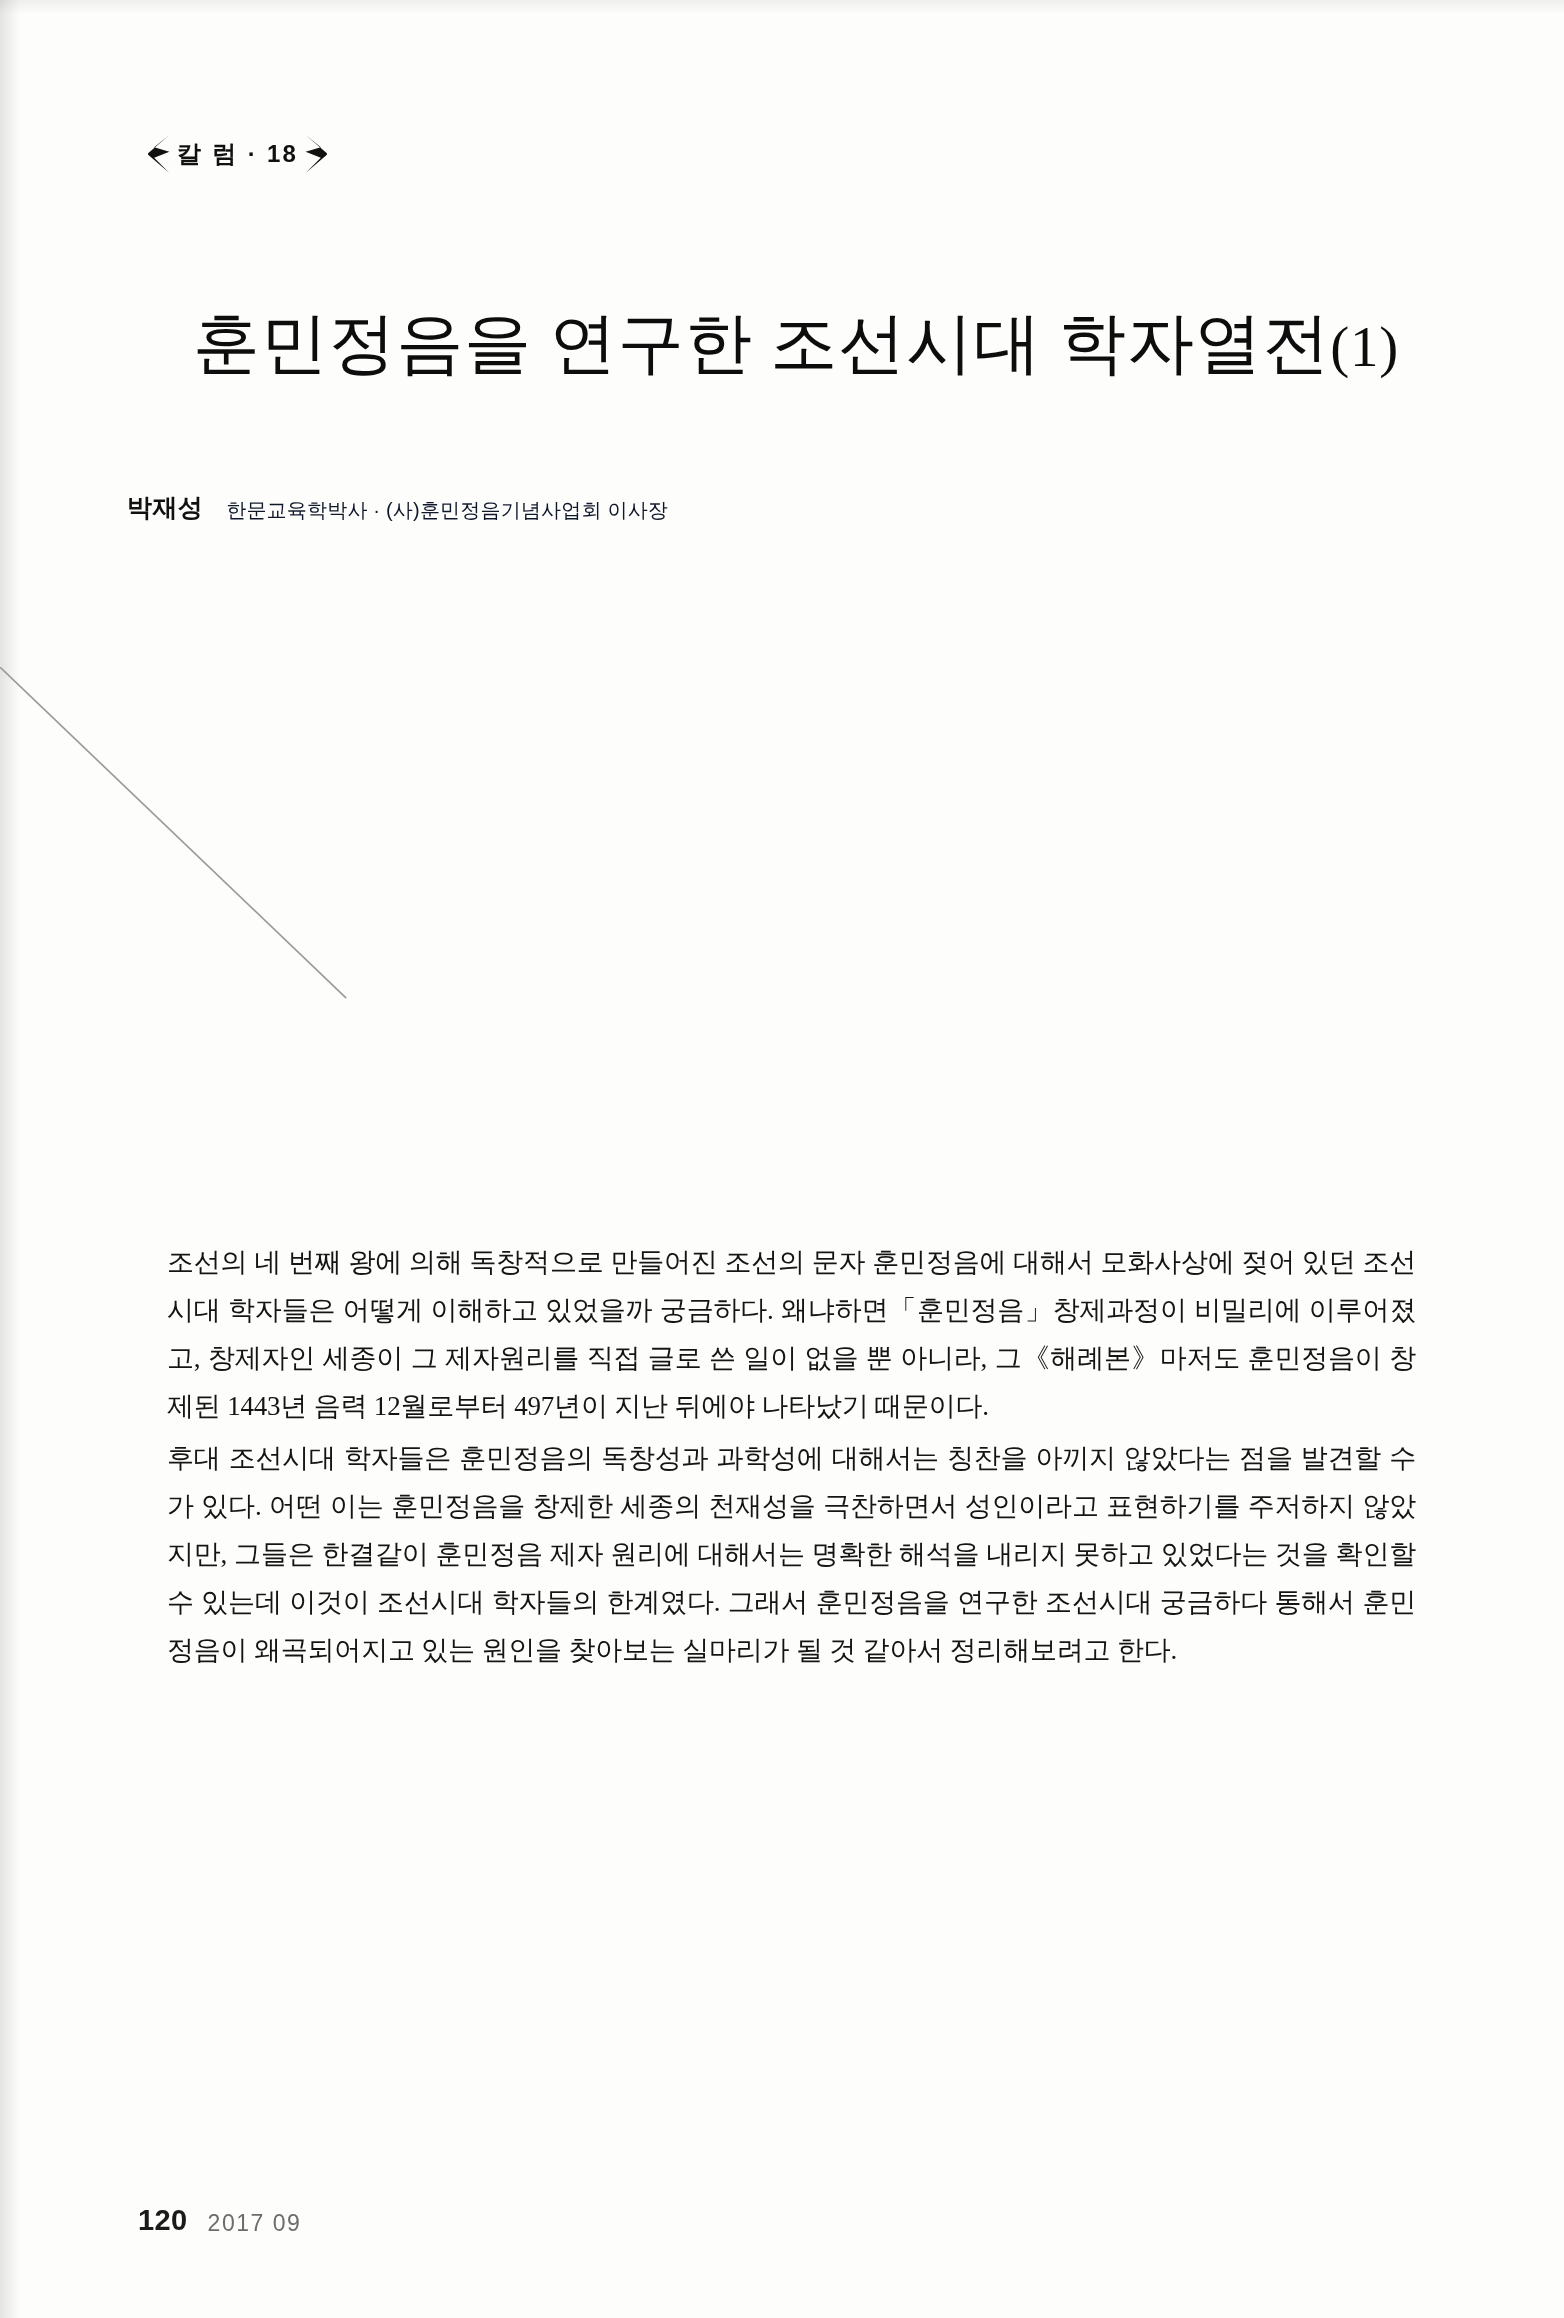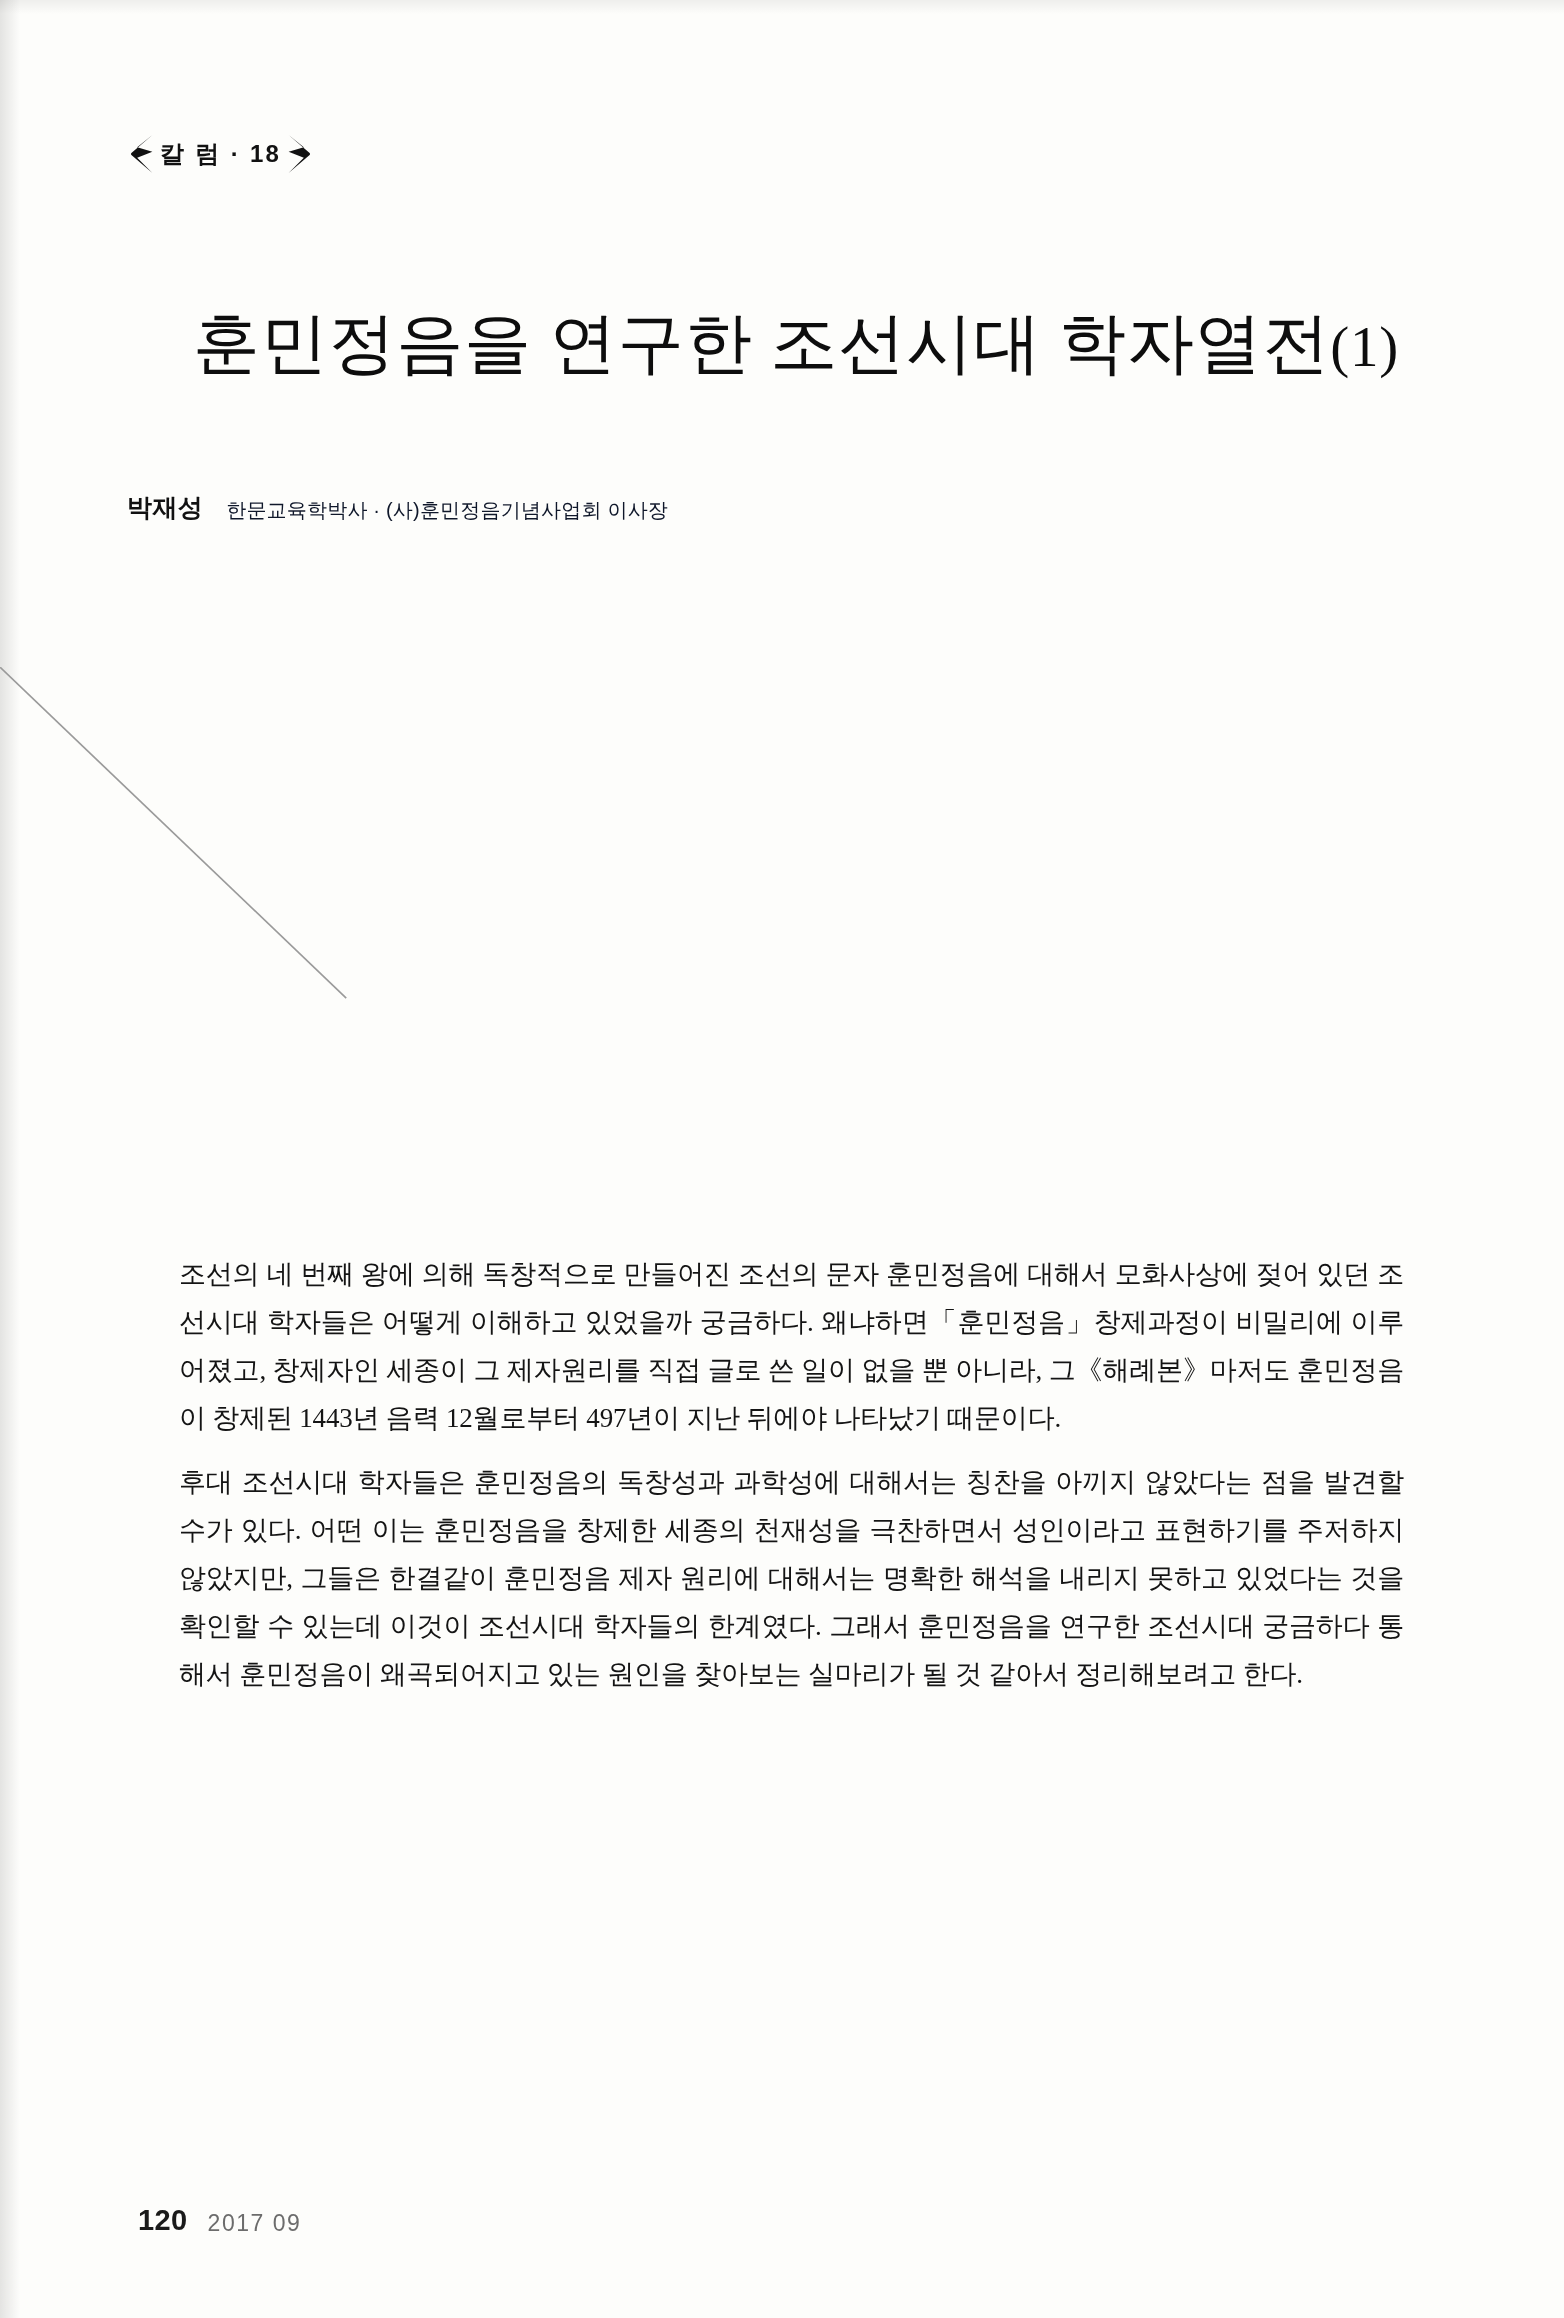--- a/index.html
+++ b/index.html
@@ -39,21 +39,21 @@
     top: 0;
     width: 100%;
     height: 14px;
     background: linear-gradient(to bottom, rgba(0,0,0,0.06), rgba(0,0,0,0.0));
     pointer-events: none;
   }
 
   
   .column-tag {
     position: absolute;
-    left: 131px;
+    left: 148px;
     top: 132px;
     display: flex;
     align-items: center;
     height: 43px;
   }
   .tag-bracket {
     width: 23px;
     height: 38px;
     position: relative;
     flex: 0 0 auto;
@@ -136,21 +136,21 @@
     letter-spacing: -0.2px;
   }
   .body-text p {
     margin: 0;
     text-indent: 0;
   }
   .body-text p.gap-before {
     margin-top: 46px;
   }
   .body-text p.tight {
-    margin: 16px;
+    margin: 4px;
   }
 
   
   .footer {
     position: absolute;
     left: 138px;
     top: 2204px;
     display: flex;
     align-items: flex-end;
     gap: 20px;

